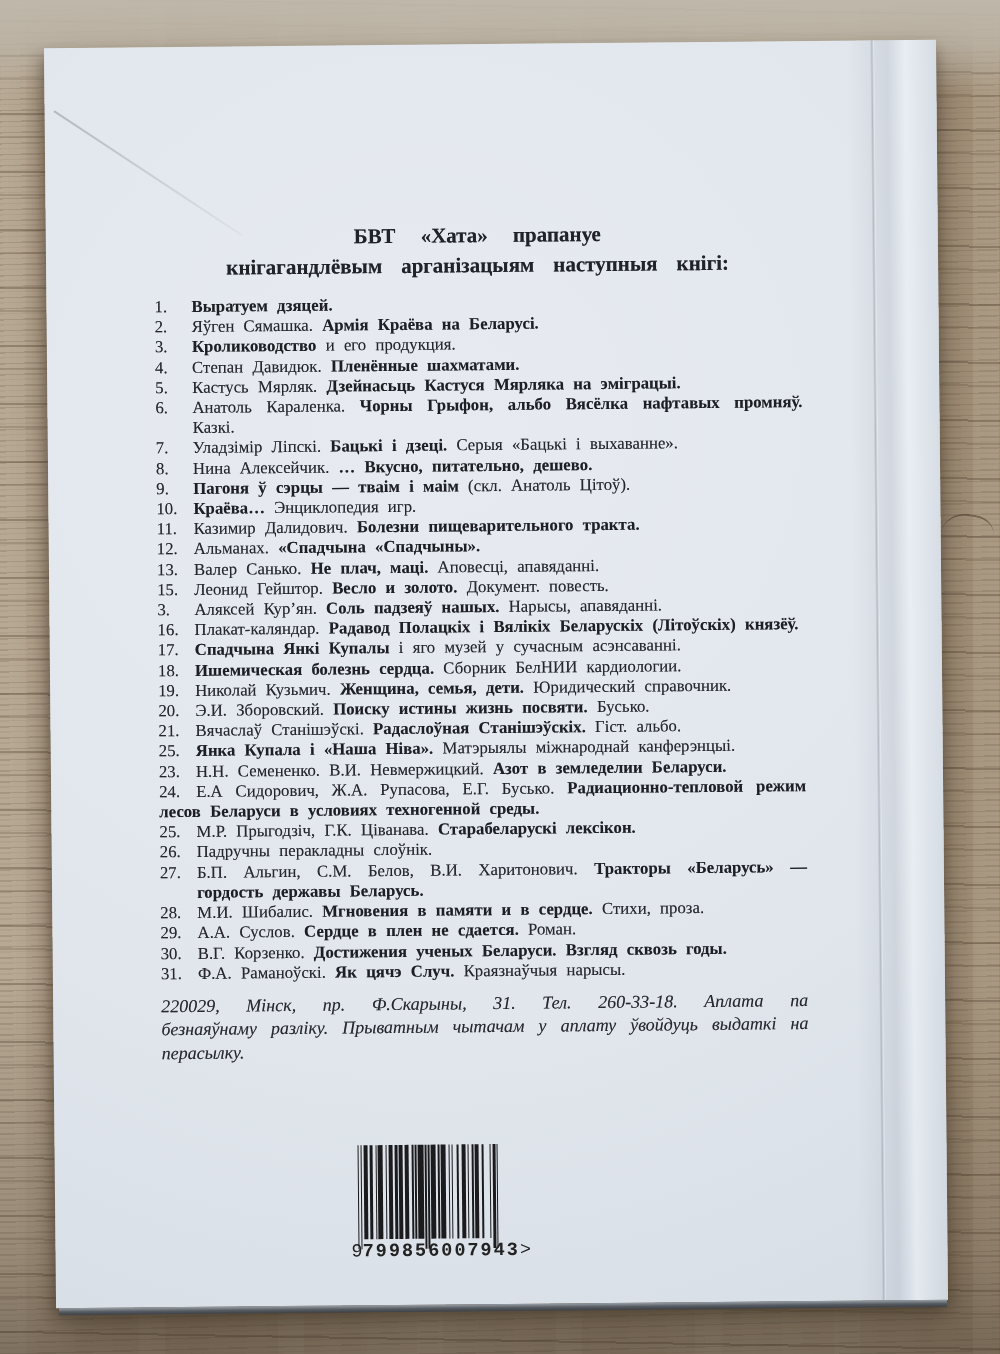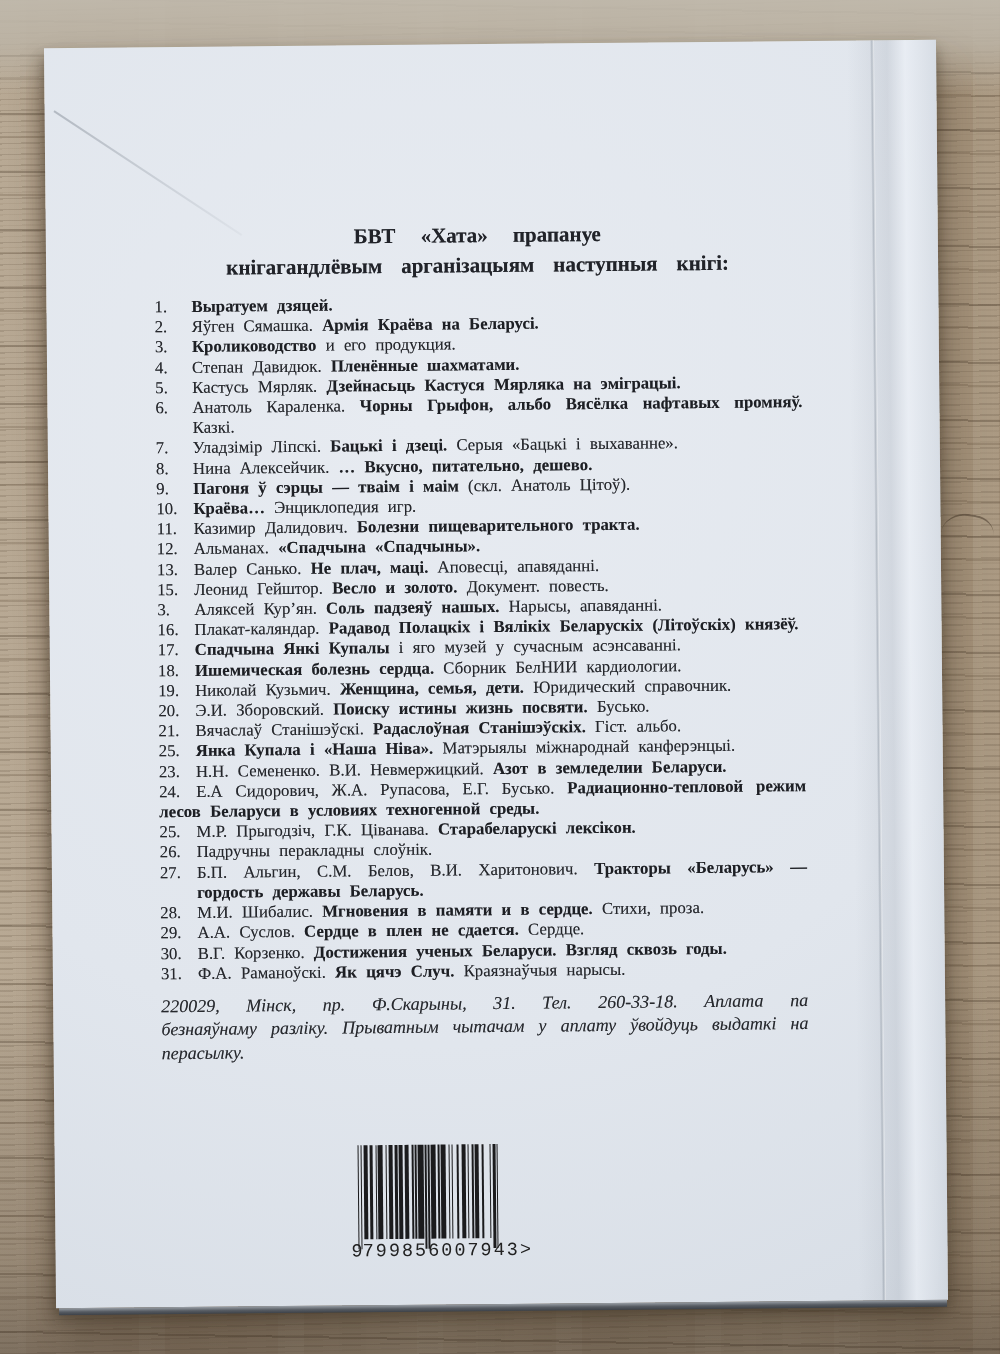--- a/index.html
+++ b/index.html
@@ -75,21 +75,21 @@
   .barcode{position:absolute;left:287px;top:1100px;width:200px;height:130px;}
   .bars{position:absolute;left:16px;top:0;width:139px;height:104px;}
   .bar{position:absolute;top:0;height:94px;background:#1b1b1d;}
   .bar.guard{height:104px;}
   .digits{
     position:absolute;left:9px;top:96px;width:158px;
     display:flex;justify-content:space-between;align-items:baseline;
     font-family:"Liberation Mono","DejaVu Sans Mono",monospace;
     font-size:18.5px;color:#222;
   }
-  .digits .grp{letter-spacing:2px;}
+  .digits .grp{letter-spacing:2px;font-weight:bold;}
 </style>
 </head>
 <body>
 
 <div class="wood"></div>
 <div class="fiber"></div>
 
 <div class="book">
   <div class="crease"></div>
   <div class="fold-line"></div>
@@ -122,21 +122,21 @@
         <div class="item"><span class="num">19.</span><span>Николай Кузьмич. </span><span class="bold">Женщина, семья, дети.</span><span> Юридический справочник.</span></div>
         <div class="item"><span class="num">20.</span><span>Э.И. Зборовский. </span><span class="bold">Поиску истины жизнь посвяти.</span><span> Бусько.</span></div>
         <div class="item"><span class="num">21.</span><span>Вячаслаў Станішэўскі. </span><span class="bold">Радаслоўная Станішэўскіх.</span><span> Гіст. альбо.</span></div>
         <div class="item"><span class="num">25.</span><span class="bold">Янка Купала і «Наша Ніва».</span><span> Матэрыялы міжнароднай канферэнцыі.</span></div>
         <div class="item"><span class="num">23.</span><span>Н.Н. Семененко. В.И. Невмержицкий. </span><span class="bold">Азот в земледелии Беларуси.</span></div>
         <div class="item flush"><span class="num">24.</span><span>Е.А Сидорович, Ж.А. Рупасова, Е.Г. Бусько. </span><span class="bold">Радиационно-тепловой режим лесов Беларуси в условиях техногенной среды.</span></div>
         <div class="item"><span class="num">25.</span><span>М.Р. Прыгодзіч, Г.К. Ціванава. </span><span class="bold">Старабеларускі лексікон.</span></div>
         <div class="item"><span class="num">26.</span><span>Падручны перакладны слоўнік.</span></div>
         <div class="item"><span class="num">27.</span><span>Б.П. Альгин, С.М. Белов, В.И. Харитонович. </span><span class="bold">Тракторы «Беларусь» — гордость державы Беларусь.</span></div>
         <div class="item"><span class="num">28.</span><span>М.И. Шибалис. </span><span class="bold">Мгновения в памяти и в сердце.</span><span> Стихи, проза.</span></div>
-        <div class="item"><span class="num">29.</span><span>А.А. Суслов. </span><span class="bold">Сердце в плен не сдается.</span><span> Сердце.</span></div>
+        <div class="item"><span class="num">29.</span><span>А.А. Суслов. </span><span class="bold">Сердце в плен не сдается.</span><span> Роман.</span></div>
         <div class="item flush"><span class="num">30.</span><span>В.Г. Корзенко. </span><span class="bold">Достижения ученых Беларуси. Взгляд сквозь годы.</span></div>
         <div class="item"><span class="num">31.</span><span>Ф.А. Раманоўскі. </span><span class="bold">Як цячэ Случ.</span><span> Краязнаўчыя нарысы.</span></div>
       </div>
 
     <div class="footer">220029, Мінск, пр. Ф.Скарыны, 31. Тел. 260-33-18. Аплата па безнаяўнаму разліку. Прыватным чытачам у аплату ўвойдуць выдаткі на перасылку.</div>
   </div>
 
   <div class="barcode">
     <div class="bars" id="barcode-bars">
         <div class="bar guard" style="left: 0px; width: 1.46px;"></div>

